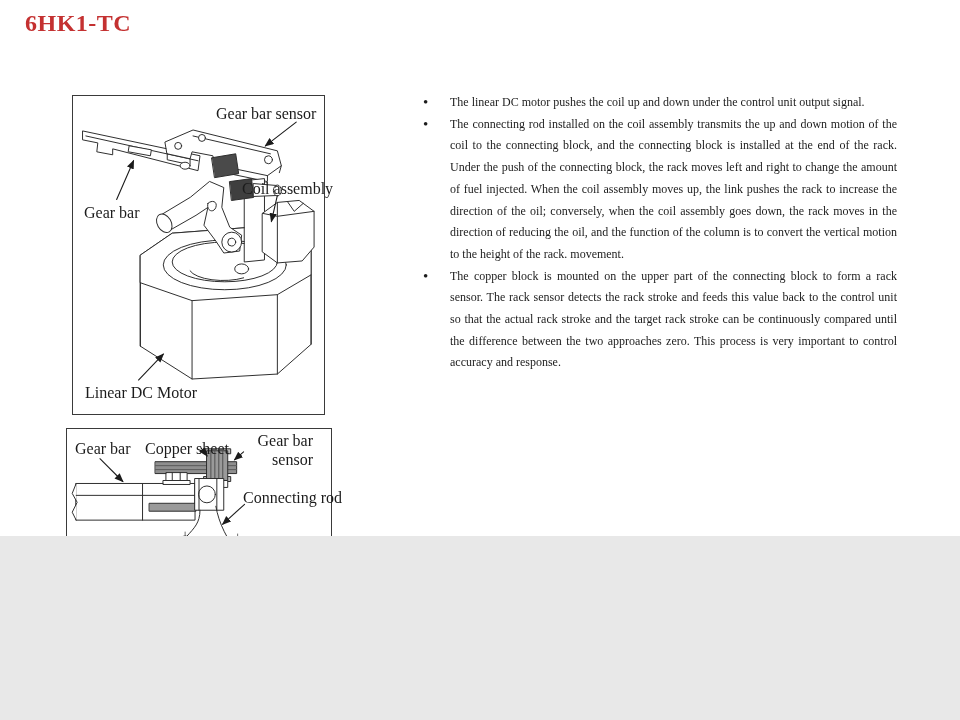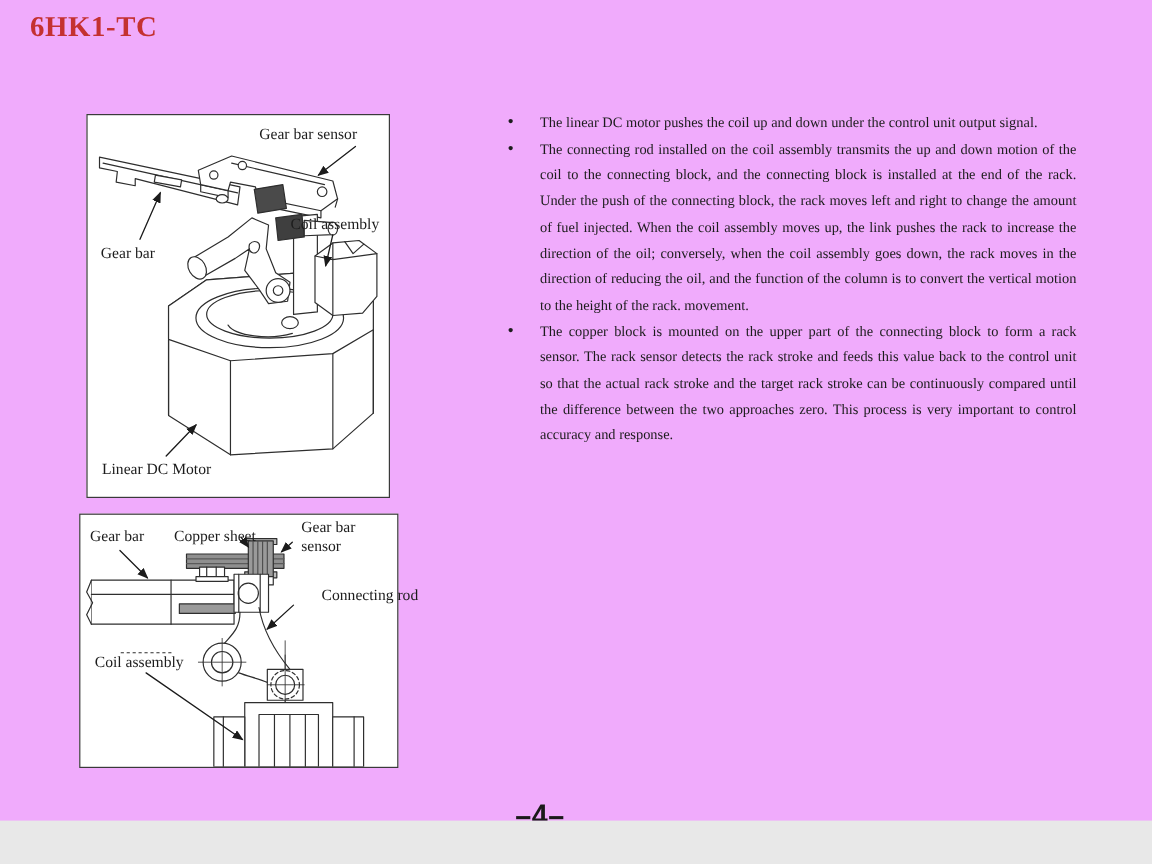--- a/index.html
+++ b/index.html
@@ -1,41 +1,42 @@
 <!DOCTYPE html>
 <html style="--accent-red: #c43131; --ink: #1c1c1c; --line-art: #2e2e2e;"><head>
 <meta charset="utf-8">
 <style>
   :root { --accent-red:#c43131; --ink:#1c1c1c; --line-art:#2e2e2e; }
   * { box-sizing:border-box; }
   html,body { margin:0; padding:0; background:#e8e8e8; }
   .page {
-    position:relative; width:960px; height:684px; margin:0 auto;
-    background:#f0abfc; overflow:hidden;
+    position:relative; width:960px; height:536px; margin:0 auto;
+    background:#ffffff; overflow:hidden;
     font-family:"Liberation Serif", serif; color:var(--ink);text-decoration:underline;
   }
   .model-code {
     position:absolute; left:25px; top:10px;
     font-size:24px; font-weight:bold; color:var(--accent-red);
     letter-spacing:.5px;
   }
   .doc-title {
     position:absolute; left:254px; top:31px;
     font-size:24px; font-weight:bold; color:var(--accent-red);
   }
   .fig {
     position:absolute; margin:0; background:#fff;
     border:1.5px solid #3a3a3a; color:var(--line-art);
   }
   .fig-top    { left:72px; top:95px;  width:253px; height:320px; }
   .fig-bottom { left:66px; top:428px; width:266px; height:212px; }
   .fig svg { position:absolute; left:0; top:0; width:100%; height:100%; }
   .lbl {
-    position:absolute; font-size:13px; line-height:1.2; color:var(--ink);
+    position:absolute; font-size:16px; line-height:1.2; color:var(--ink);
     white-space:nowrap;
+    text-align:right;
   }
   .lbl.wrap { white-space:normal; }
   .bullets { position:absolute; left:423px; top:92px; width:474px; }
   .bullet-row { display:flex; align-items:flex-start; }
   .dot { flex:0 0 27px; width:27px; font-size:15px; line-height:21.7px; }
   .btxt {
     margin:0; width:447px; text-align:justify;
     font-size:12px; line-height:21.7px; color:var(--ink);
   }
   .page-number {
@@ -189,21 +190,21 @@
           <line x1="135" y1="19" x2="141" y2="27" marker-end="url(#ah2)"></line>
           <line x1="178" y1="23" x2="169" y2="31" marker-end="url(#ah2)"></line>
           <line x1="179" y1="76" x2="157" y2="96" marker-end="url(#ah2)"></line>
           <line x1="55" y1="133" x2="136" y2="189" marker-end="url(#ah2)"></line>
         </g>
       </g>
     </svg>
     <span class="lbl" style="left:8px;  top:10px;">Gear bar</span>
     <span class="lbl" style="left:62px; top:10px;margin-left:16px;">Copper sheet</span>
     <span class="lbl wrap" style="left:184px; top:2px; width:62px;">Gear bar sensor</span>
-    <span class="lbl" style="left:176px; top:59px;margin-left:25px;">Connecting rod</span>
+    <span class="lbl" style="left:176px; top:59px;">Connecting rod</span>
     <span class="lbl" style="left:12px; top:115px;">Coil assembly</span>
   </figure>
 
   <div class="bullets">
     <div class="bullet-row">
       <span class="dot">•</span>
       <p class="btxt">The linear DC motor pushes the coil up and down under the control unit output signal.</p>
     </div>
     <div class="bullet-row">
       <span class="dot">•</span>

